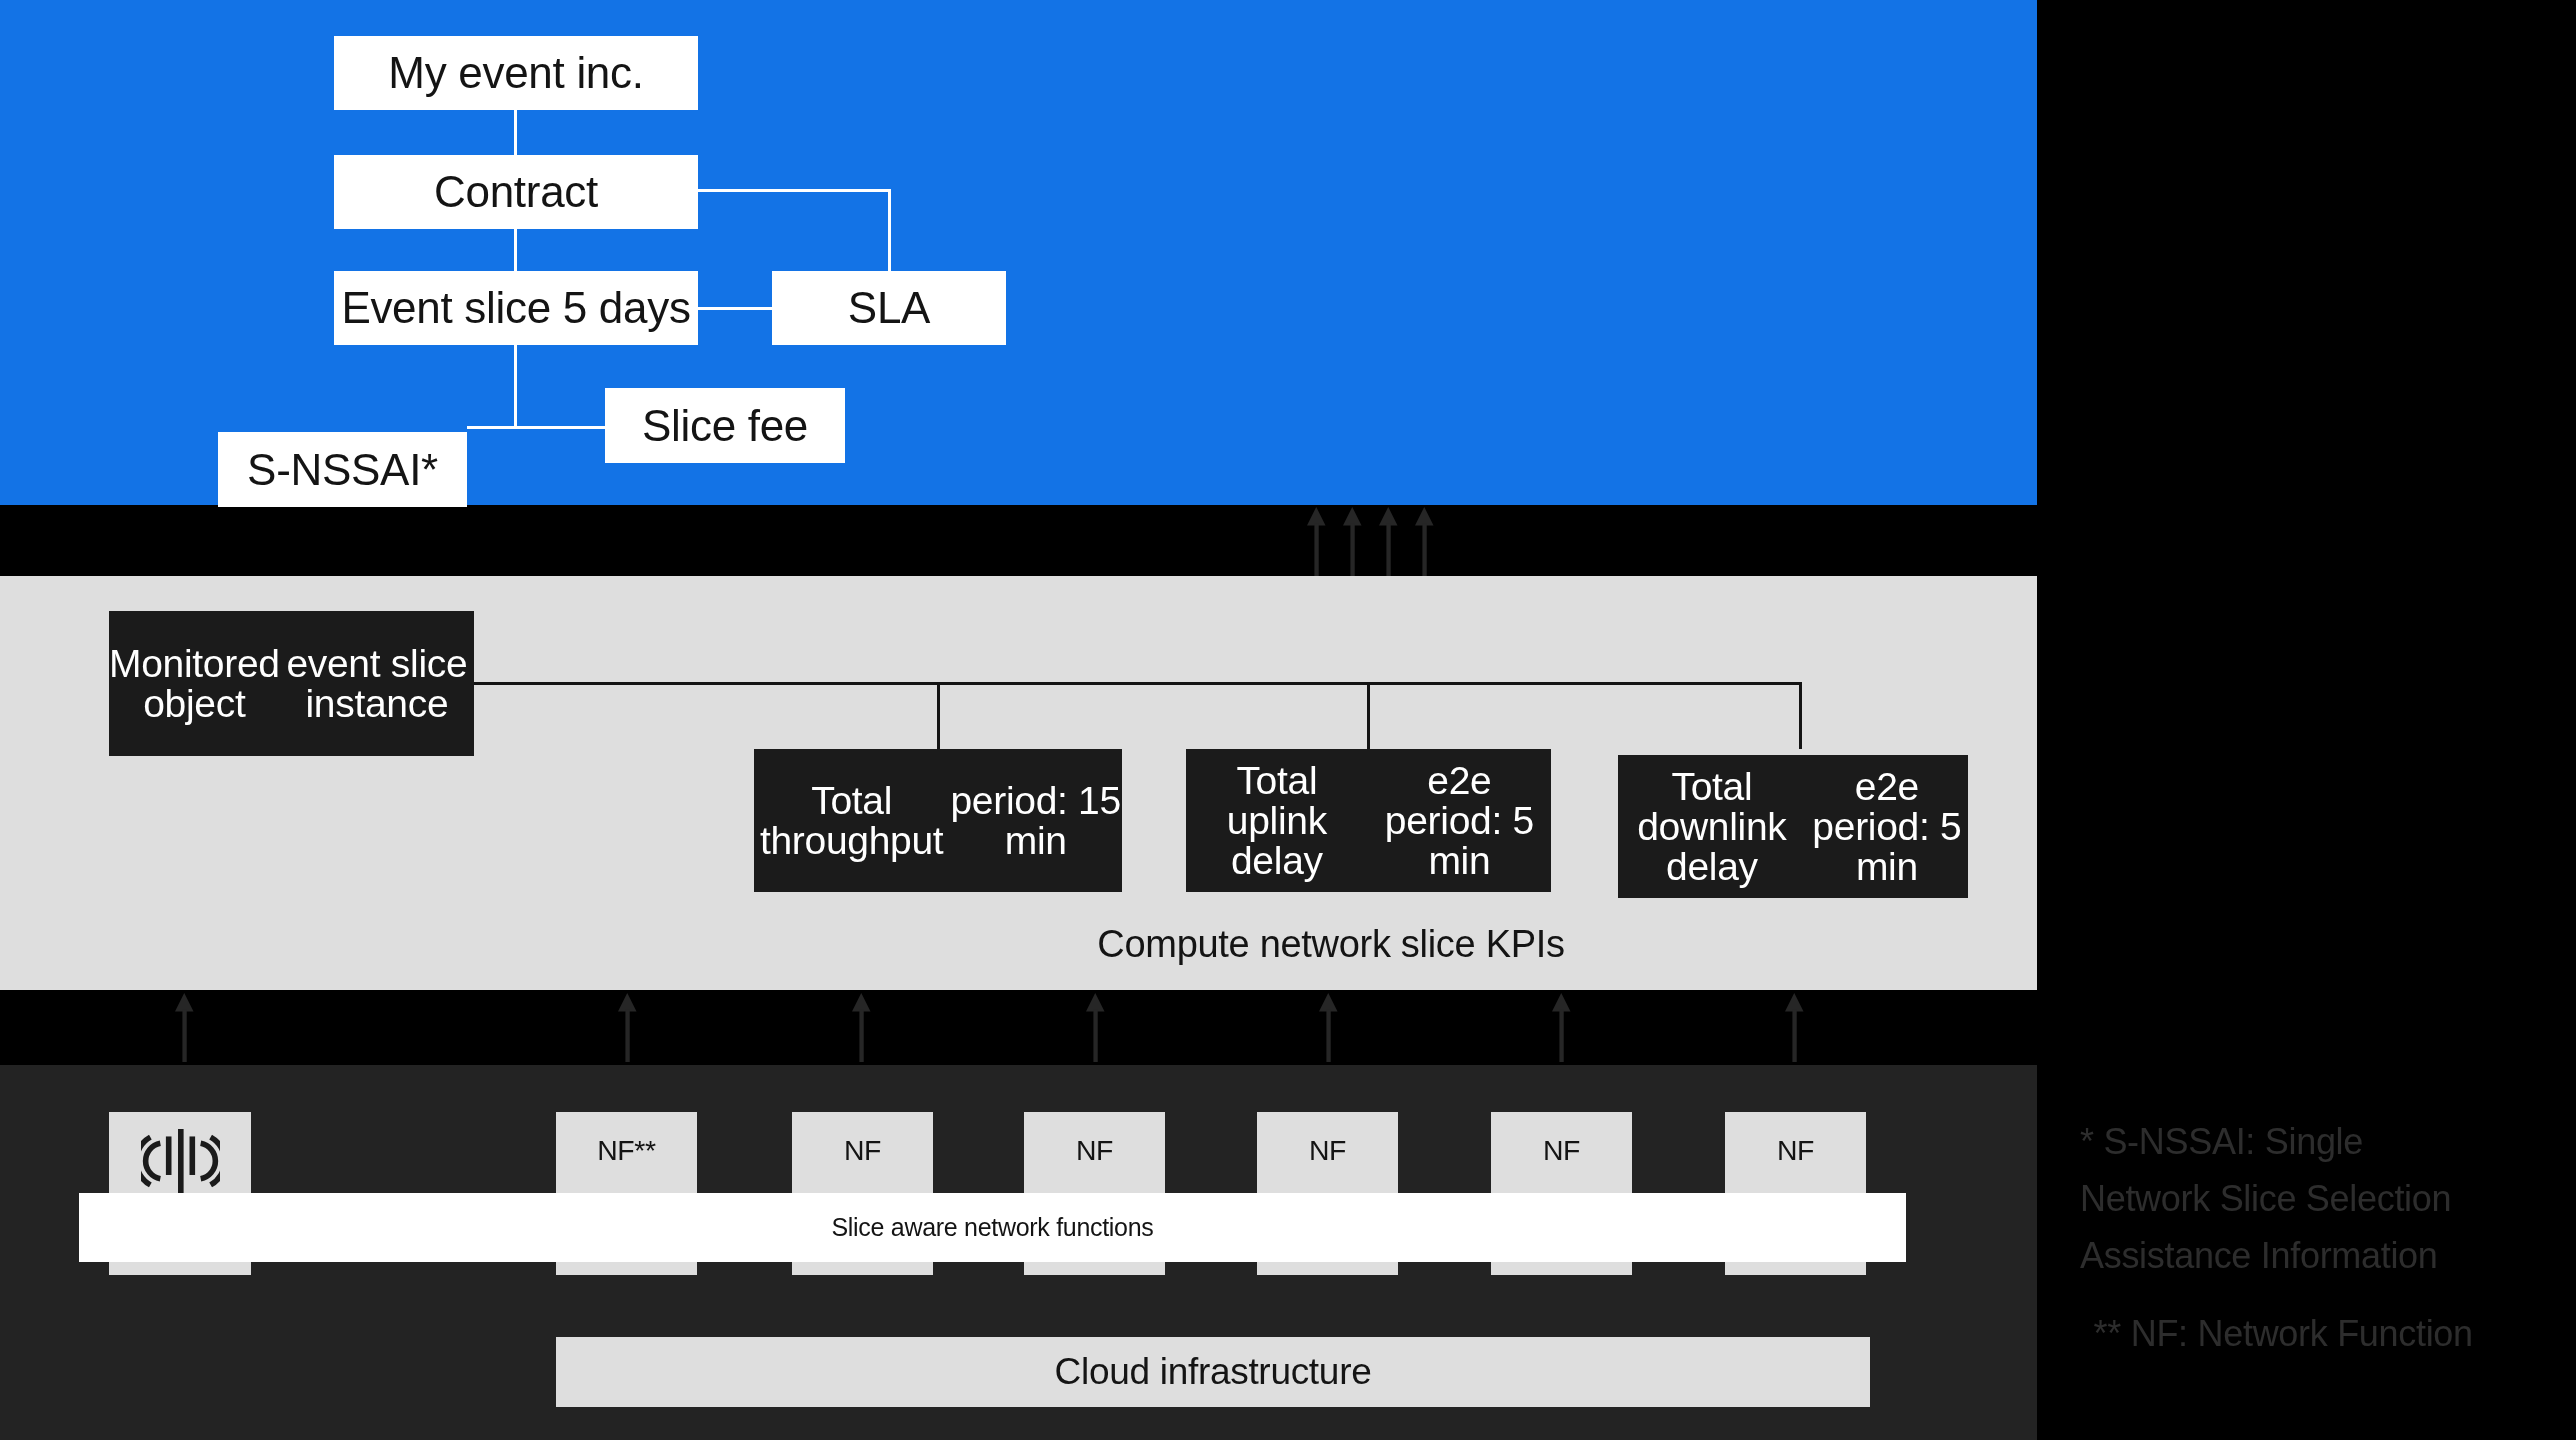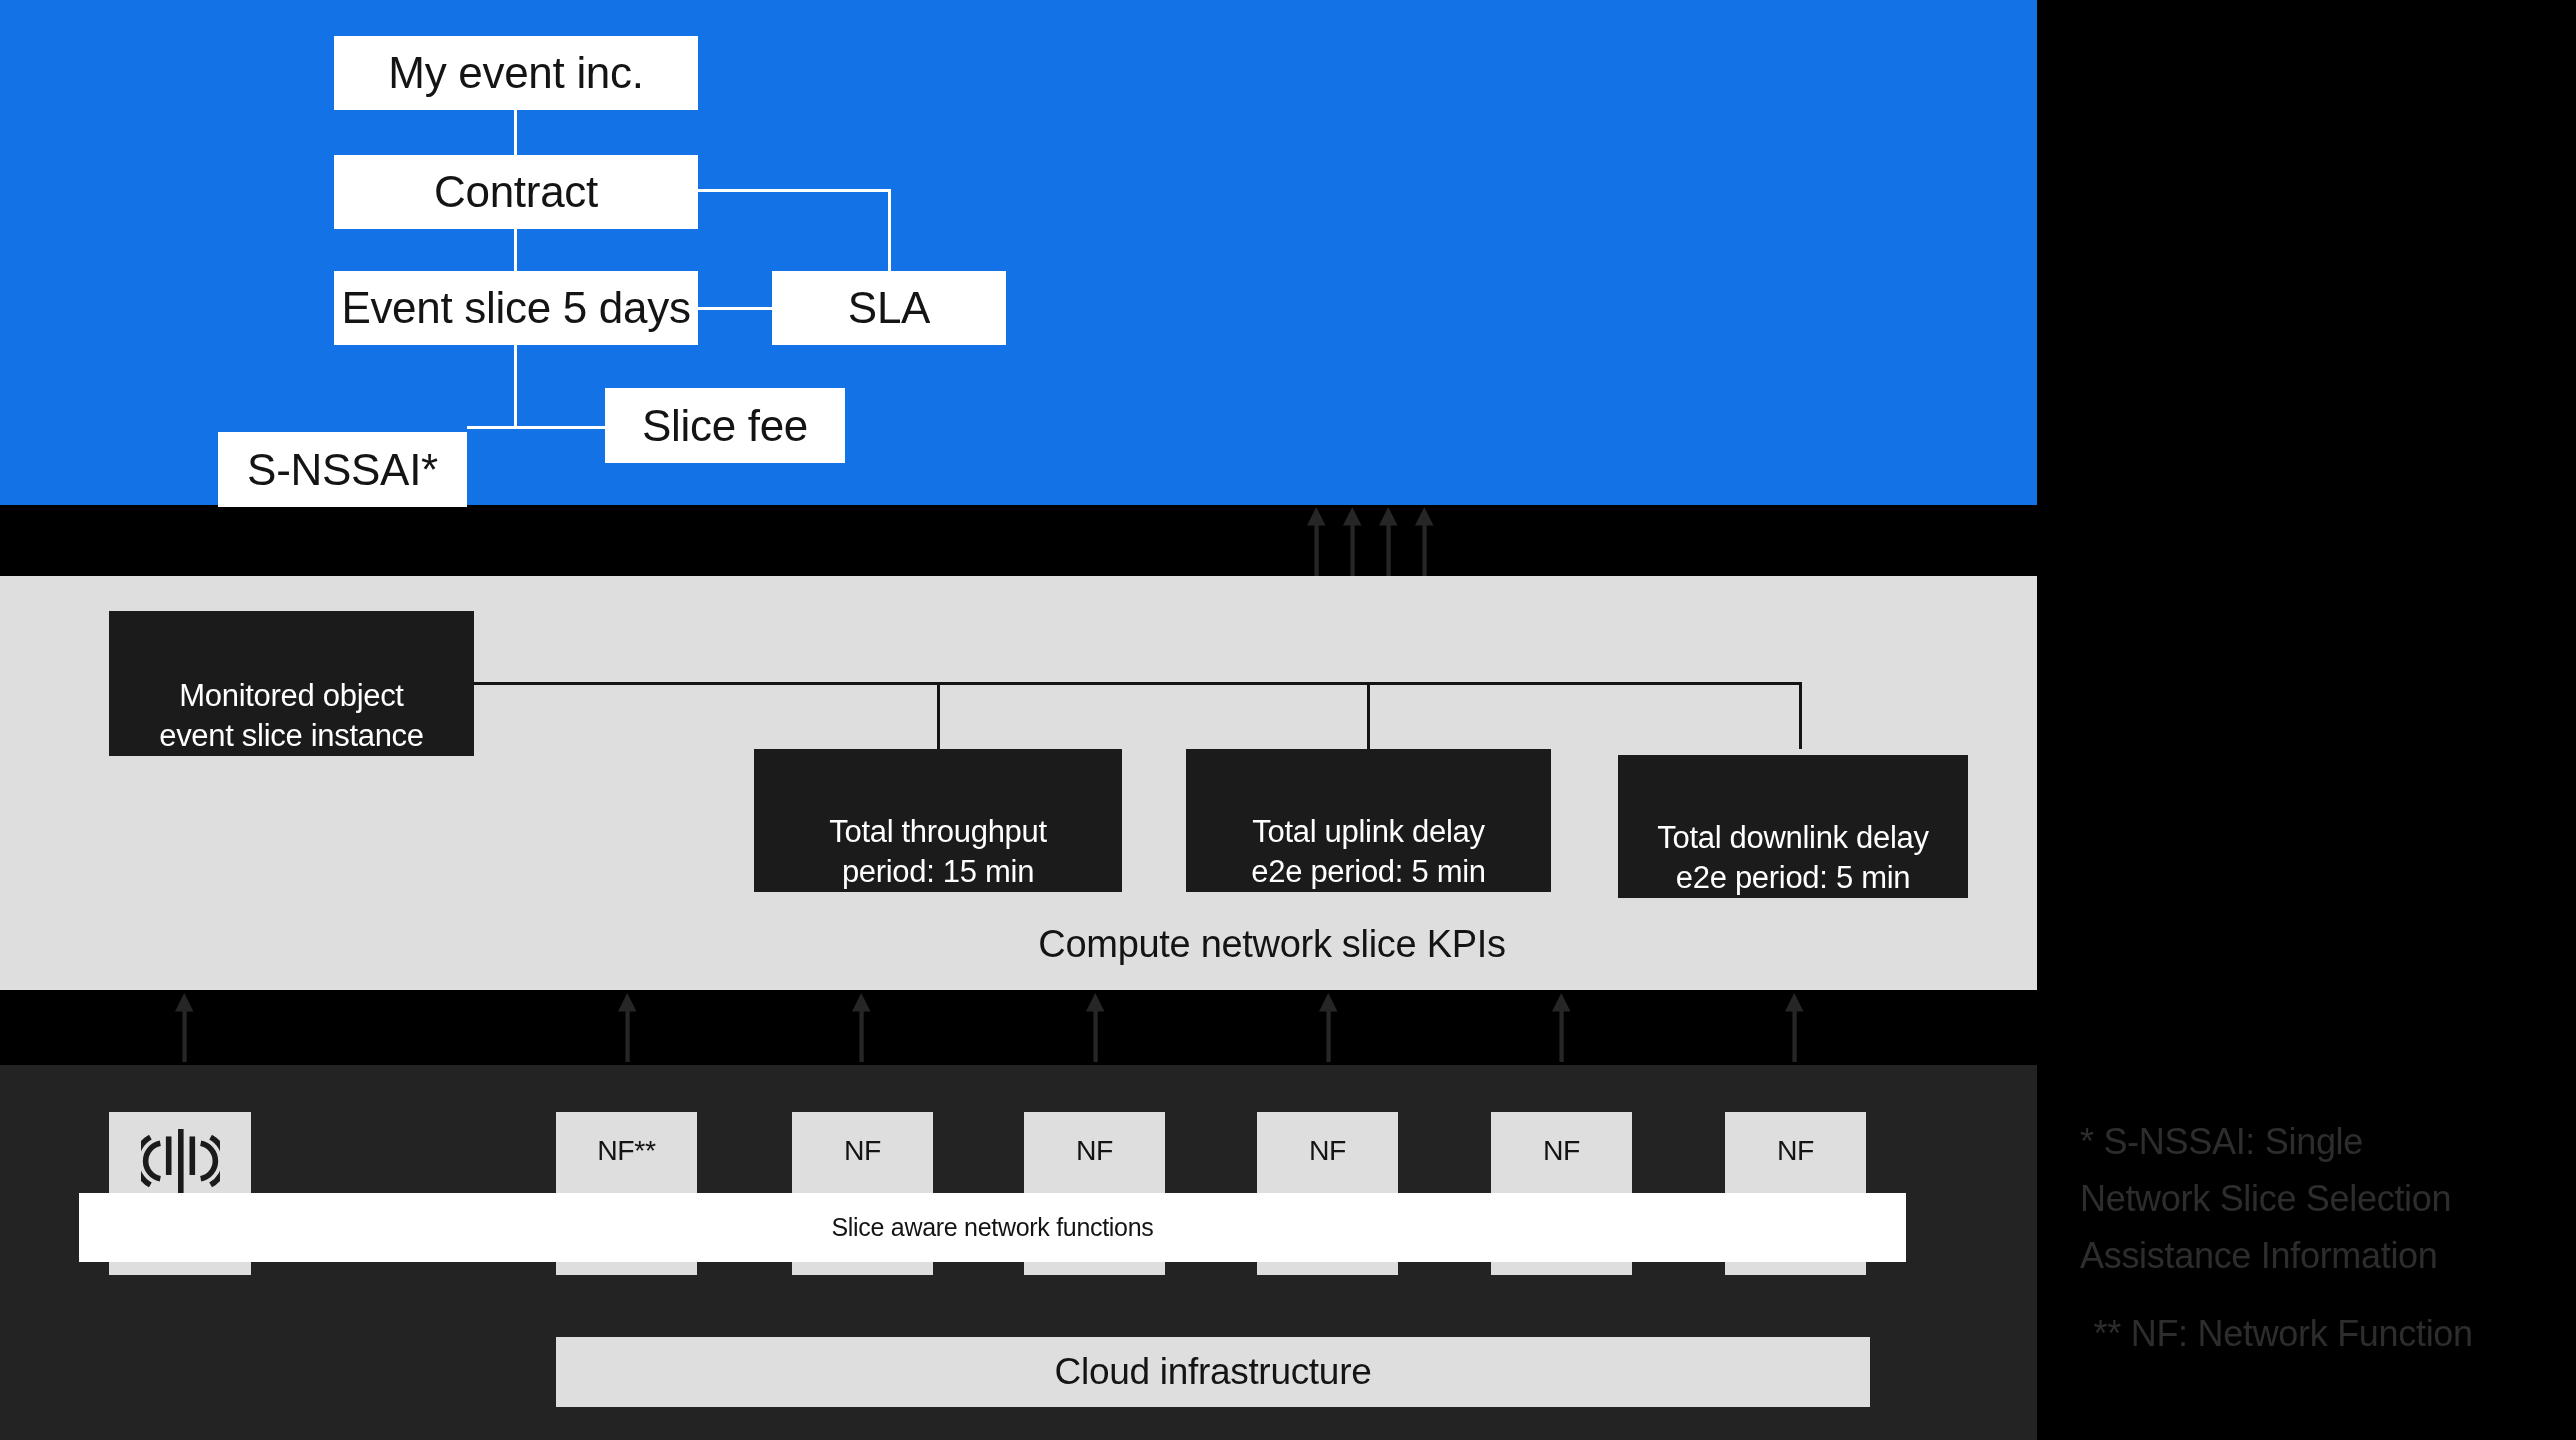--- a/index.html
+++ b/index.html
@@ -11,22 +11,22 @@
     font-family:"Liberation Sans",sans-serif;
     letter-spacing:-0.3px;
   }
   .panel{position:absolute;}
   .panel-blue{left:0;top:0;width:2037px;height:505px;background:var(--blue,#1373e6);}
   .panel-gray{left:0;top:576px;width:2037px;height:414px;background:var(--panelGray,#dedede);}
   .panel-charcoal{left:0;top:1065px;width:2037px;height:376px;background:var(--charcoal,#232323);}
 
   .box{position:absolute;display:flex;align-items:center;justify-content:center;text-align:center;}
   .white-box{background:var(--white,#ffffff);color:var(--textDark,#141414);font-size:44px;z-index:3;}
-  .dark-box{background:var(--boxDark,#1b1b1b);color:var(--white,#ffffff);font-size:31px;z-index:3;
-            flex-direction:column;line-height:40px;justify-content:flex-end;}
+  .dark-box{background:var(--boxDark,#1b1b1b);color:var(--white,#ffffff);font-size:39px;z-index:3;
+            line-height:40px;justify-content:flex-end;}
   .gray-box{background:var(--panelGray,#dedede);color:var(--textDark,#141414);z-index:2;}
 
   .line-w{position:absolute;background:var(--white,#ffffff);z-index:1;}
   .line-b{position:absolute;background:var(--lineDark,#141414);z-index:1;}
 
   .caption{position:absolute;color:var(--textDark,#141414);font-size:38px;text-align:center;z-index:2;}
 
   .up-arrow{position:absolute;z-index:1;}
   .up-arrow polygon,.up-arrow rect{fill:var(--arrow,#262626);}
 
@@ -111,21 +111,21 @@
   </div>
   <div class="box dark-box" style="left:1186px;top:749px;width:365px;height:143px;">
     <span>Total uplink delay</span>
     <span>e2e period: 5 min</span>
   </div>
   <div class="box dark-box" style="left:1618px;top:755px;width:350px;height:143px;">
     <span>Total downlink delay</span>
     <span>e2e period: 5 min</span>
   </div>
 
-  <div class="caption" style="left:969px;top:923px;width:606px;">Compute network slice KPIs</div>
+  <div class="caption" style="left:1028px;top:923px;width:606px;">Compute network slice KPIs</div>
 
   <svg class="up-arrow" style="left:175px;top:993px;" width="18.5" height="69" viewBox="0 0 30 112">
       <polygon points="15,0 30,30 0,30"></polygon>
       <rect x="12" y="26" width="7" height="86"></rect>
     </svg>
   <svg class="up-arrow" style="left:618px;top:993px;" width="18.5" height="69" viewBox="0 0 30 112">
       <polygon points="15,0 30,30 0,30"></polygon>
       <rect x="12" y="26" width="7" height="86"></rect>
     </svg>
   <svg class="up-arrow" style="left:852px;top:993px;" width="18.5" height="69" viewBox="0 0 30 112">

